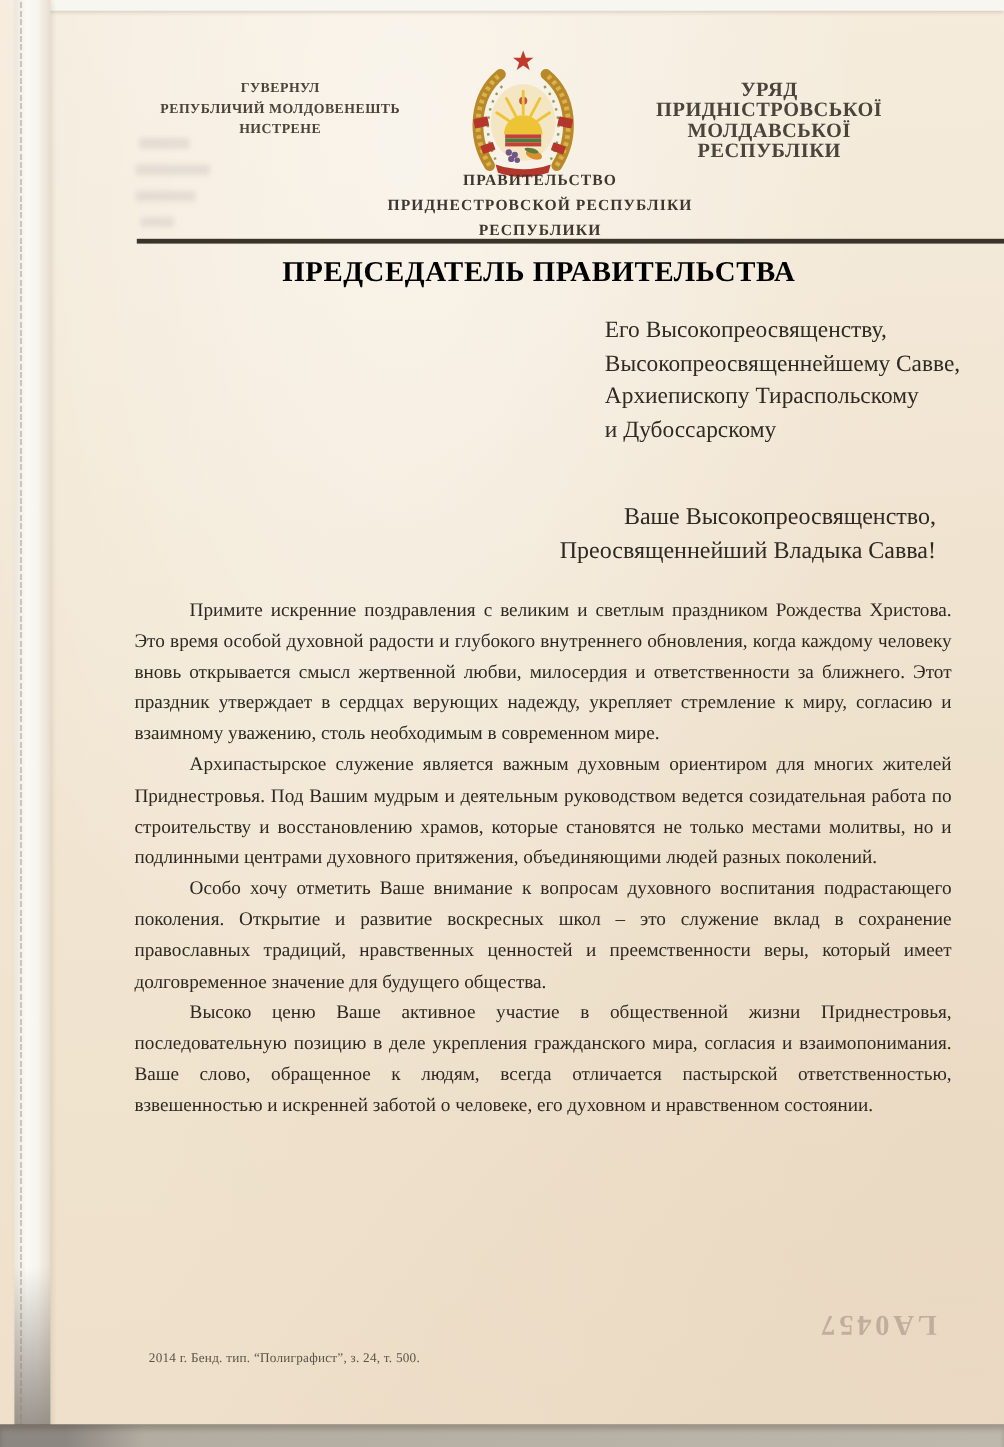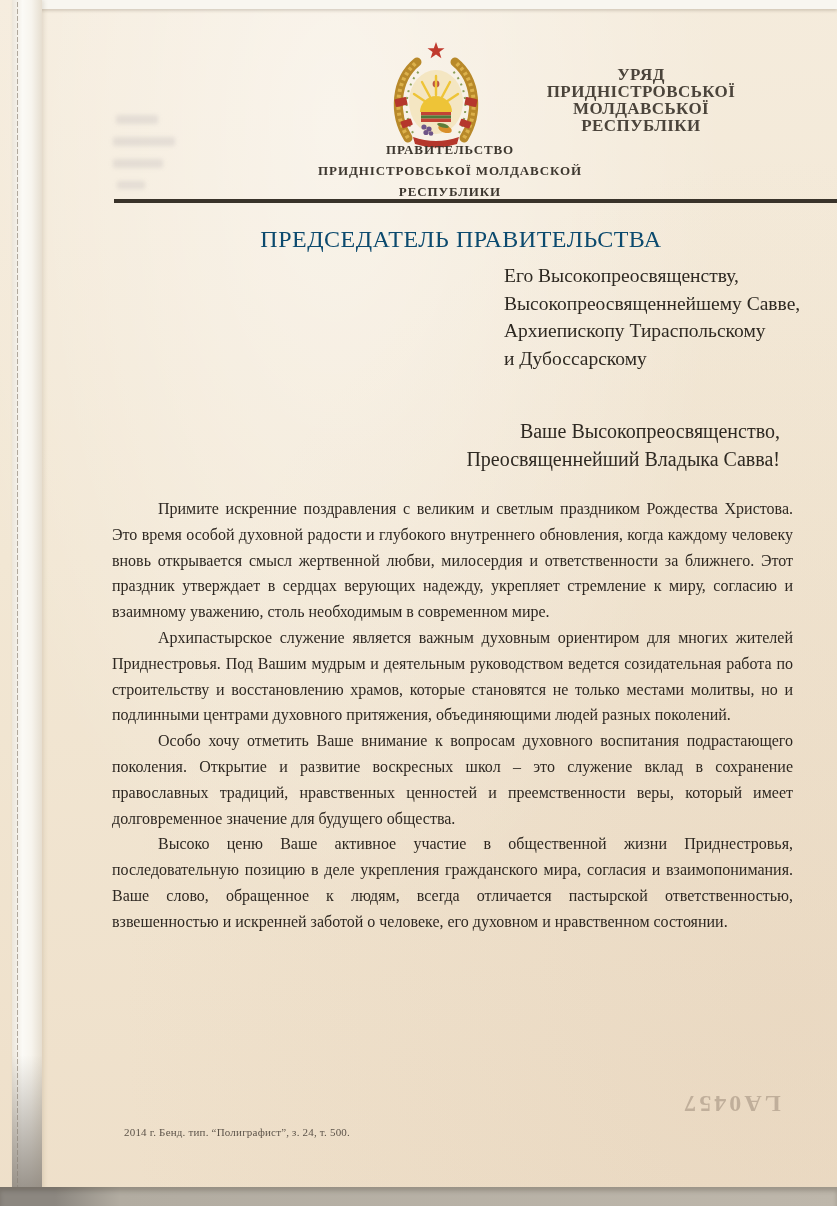--- a/index.html
+++ b/index.html
@@ -52,22 +52,22 @@
   .org { position:absolute; text-align:center; font-weight:bold; color:#4b443b;
          white-space:pre-line; }
   .org-left  { left:131px; top:66px; width:205px; font-size:11.5px; line-height:17px; letter-spacing:0.4px; }
   .org-right { left:487px; top:66px; width:308px; font-size:17px; line-height:17px; letter-spacing:0.4px; }
   .org-center{ left:240px; top:139px; width:420px; font-size:13px;  line-height:21px; letter-spacing:0.9px; color:#3d372f; }
   .emblem { position:absolute; left:383px; top:40px; width:106px; height:112px; }
 
   .rule { position:absolute; left:114px; top:199px; width:723px; height:4px; background:#39332a; }
 
   .doc-title {
-    position:absolute; left:114px; top:214px; width:670px; margin:12px;
-    text-align:center; font-size:24px; font-weight:normal; letter-spacing:0.5px; color:#0c4a6e;
+    position:absolute; left:114px; top:214px; width:670px; margin:0;
+    text-align:center; font-size:24px; font-weight:bold; letter-spacing:0.5px; color:#000000;
   }
 
   .addressee {
     position:absolute; left:468px; top:262px;
     font-size:19.5px; line-height:27.5px; color:#2e2922; white-space:pre-line;margin-left:36px;
   }
   .salutation {
     position:absolute; left:114px; top:417px; width:666px; text-align:right;
     font-size:20px; line-height:28px; color:#2e2922; white-space:pre-line;
   }
@@ -98,20 +98,23 @@
   <div class="paper"></div>
   <div class="top-sheet-edge"></div>
   <div class="binder-strip"></div>
   <div class="stitch-line"></div>
 
   <div class="ghost g1"></div>
   <div class="ghost g2"></div>
   <div class="ghost g3"></div>
   <div class="ghost g4"></div>
 
+  <div class="org org-left">ГУВЕРНУЛ
+РЕПУБЛИЧИЙ МОЛДОВЕНЕШТЬ
+НИСТРЕНЕ</div>
 
   <svg class="emblem" viewBox="0 0 106 112">
 
     <ellipse cx="53" cy="62" rx="27" ry="32" fill="#f4e6c2"></ellipse>
 
     <path d="M25,98 C10,74 12,40 34,22" fill="none" stroke="#b8892a" stroke-width="9" stroke-linecap="round"></path>
     <path d="M81,98 C96,74 94,40 72,22" fill="none" stroke="#b8892a" stroke-width="9" stroke-linecap="round"></path>
     <path d="M25,98 C10,74 12,40 34,22" fill="none" stroke="#dcb14c" stroke-width="4" stroke-dasharray="3 3"></path>
     <path d="M81,98 C96,74 94,40 72,22" fill="none" stroke="#dcb14c" stroke-width="4" stroke-dasharray="3 3"></path>
     <path d="M30,93 C20,74 21,46 38,29" fill="none" stroke="#6f8a33" stroke-width="2" stroke-dasharray="2 5" opacity="0.8"></path>
@@ -149,21 +152,21 @@
     <ellipse cx="60" cy="85.5" rx="6" ry="2" fill="#5f7d3a" transform="rotate(14 60 85.5)"></ellipse>
 
     <path d="M30,97 Q53,105 76,97 L74,104 Q53,111 32,104 Z" fill="#b5372c"></path>
   </svg>
 
   <div class="org org-right">УРЯД
 ПРИДНІСТРОВСЬКОЇ МОЛДАВСЬКОЇ
 РЕСПУБЛІКИ</div>
 
   <div class="org org-center">ПРАВИТЕЛЬСТВО
-ПРИДНІСТРОВСЬКОЇ МОЛДАВСКОЙ
+ПРИДНЕСТРОВСКОЙ РЕСПУБЛІКИ
 РЕСПУБЛИКИ</div>
 
   <div class="rule"></div>
 
   <h1 class="doc-title">ПРЕДСЕДАТЕЛЬ ПРАВИТЕЛЬСТВА</h1>
 
   <div class="addressee">Его Высокопреосвященству,
 Высокопреосвященнейшему Савве,
 Архиепископу Тираспольскому
 и Дубоссарскому</div>

